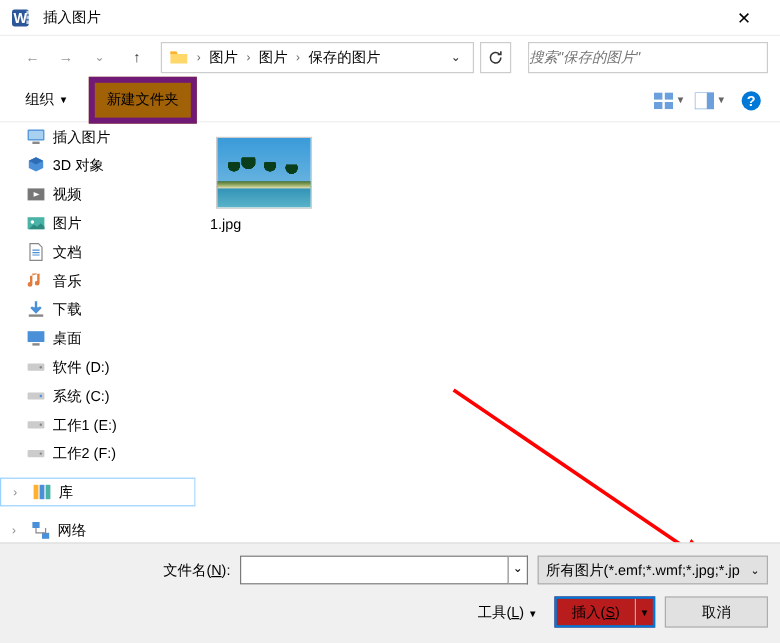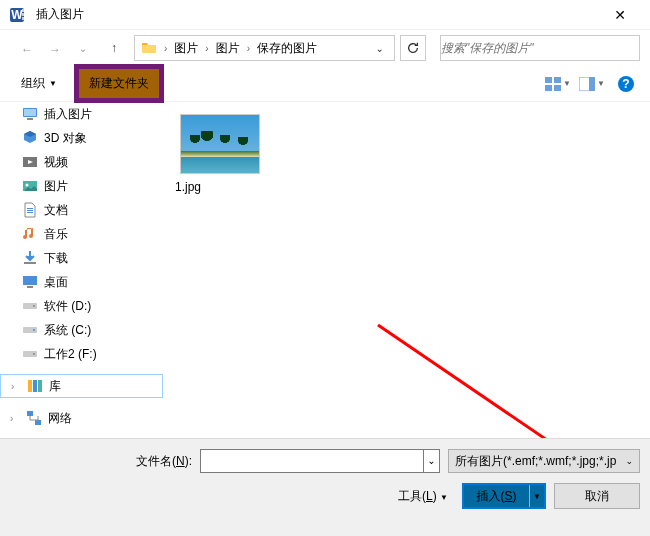--- a/index.html
+++ b/index.html
@@ -42,32 +42,32 @@
   .sky { position: absolute; top: 0; left: 0; right: 0; height: 42px; background: linear-gradient(#3a9bd9, #6bb5e0); }
   .water { position: absolute; bottom: 0; left: 0; right: 0; height: 18px; background: linear-gradient(#2e8fb5, #5ab3c9); }
   .palm { position: absolute; width: 12px; height: 14px; background: radial-gradient(circle at center 20%, #0a3d1a 40%, transparent 42%); top: 20px; }
   .palm.p1 { left: 8px; }
   .palm.p2 { left: 20px; height: 18px; top: 16px;}
   .palm.p3 { left: 38px; }
   .palm.p4 { left: 56px; top: 22px;}
   .island { position: absolute; bottom: 16px; left: 0; right: 0; height: 6px; background: linear-gradient(#4a6f35, #8fa85f 50%, #e8e0b8); }
   .file-label { margin-top: 6px; }
   .arrow-annot { position: absolute; pointer-events: none; }
-  .bottom-panel { position: absolute; bottom: 0; left: 0; right: 0; height: 98px; background: #f0f0f0; border-top: 1px solid #dcdcdc; padding: 10px 10px 0; }
+  .bottom-panel { position: absolute; bottom: 0; left: 0; right: 0; height: 84px; background: #f0f0f0; border-top: 1px solid #dcdcdc; padding: 10px 10px 0; }
   .fn-row { display: flex; align-items: center; justify-content: flex-end; gap: 8px; margin-bottom: 10px; }
   .fn-label { }
   .fn-label u { text-decoration: underline; }
   .fn-input { width: 224px; height: 24px; border: 1px solid #7a7a7a; background: #fff; padding: 0 4px; }
   .fn-drop { width: 16px; height: 24px; border: 1px solid #7a7a7a; border-left: none; background: #fff; text-align: center; font-size: 10px; line-height: 22px;}
   .filter-box { width: 192px; height: 24px; border: 1px solid #adadad; background: #e1e1e1; display: flex; align-items: center; padding: 0 6px; }
   .filter-text { flex: 1; white-space: nowrap; overflow: hidden; }
   .btn-row { display: flex; align-items: center; justify-content: flex-end; gap: 8px; }
   .tools-label { margin-right: 6px; }
   .tools-drop { font-size: 8px;}
-  .open-split { display: flex; border: 2px solid #0078d7; background: #0369a1; height: 26px; }
+  .open-split { display: flex; border: 2px solid #0078d7; background: #b91c1c; height: 26px; }
   .open-main { width: 66px; display: flex; align-items: center; justify-content: center; border-right: 1px solid #adadad;}
   .open-arrow { width: 14px; display: flex; align-items: center; justify-content: center; font-size: 8px;}
   .cancel-btn { width: 86px; height: 26px; border: 1px solid #adadad; background: #e1e1e1; display: flex; align-items: center; justify-content: center; }
 </style>
 </head>
 <body>
 
 <div class="titlebar">
   <span class="word-icon">
     <svg viewBox="0 0 18 18">
@@ -215,20 +215,27 @@
             <rect x="1" y="5" width="14" height="6" rx="1" fill="#ccc"></rect>
             <circle cx="12" cy="8" r="1" fill="#4a90d9"></circle>
           </svg></span>
       <span>系统 (C:)</span>
     </div>
     <div class="side-item">
       <span class="side-ic"><svg viewBox="0 0 16 16">
             <rect x="1" y="5" width="14" height="6" rx="1" fill="#ccc"></rect>
             <circle cx="12" cy="8" r="1" fill="#888"></circle>
           </svg></span>
+      <span>工作1 (E:)</span>
+    </div>
+    <div class="side-item">
+      <span class="side-ic"><svg viewBox="0 0 16 16">
+            <rect x="1" y="5" width="14" height="6" rx="1" fill="#ccc"></rect>
+            <circle cx="12" cy="8" r="1" fill="#888"></circle>
+          </svg></span>
       <span>工作2 (F:)</span>
     </div>
     <div class="side-item group-top libraries" style="padding-left:10px;">
       <span style="width:10px;color:#888;font-size:10px;">›</span>
       <span class="side-ic"><svg viewBox="0 0 16 16">
             <rect x="1" y="2" width="4" height="12" fill="#ffb02e"></rect>
             <rect x="6" y="2" width="4" height="12" fill="#4a90d9"></rect>
             <rect x="11" y="2" width="4" height="12" fill="#4ab3a8"></rect>
           </svg></span>
       <span>库</span>

